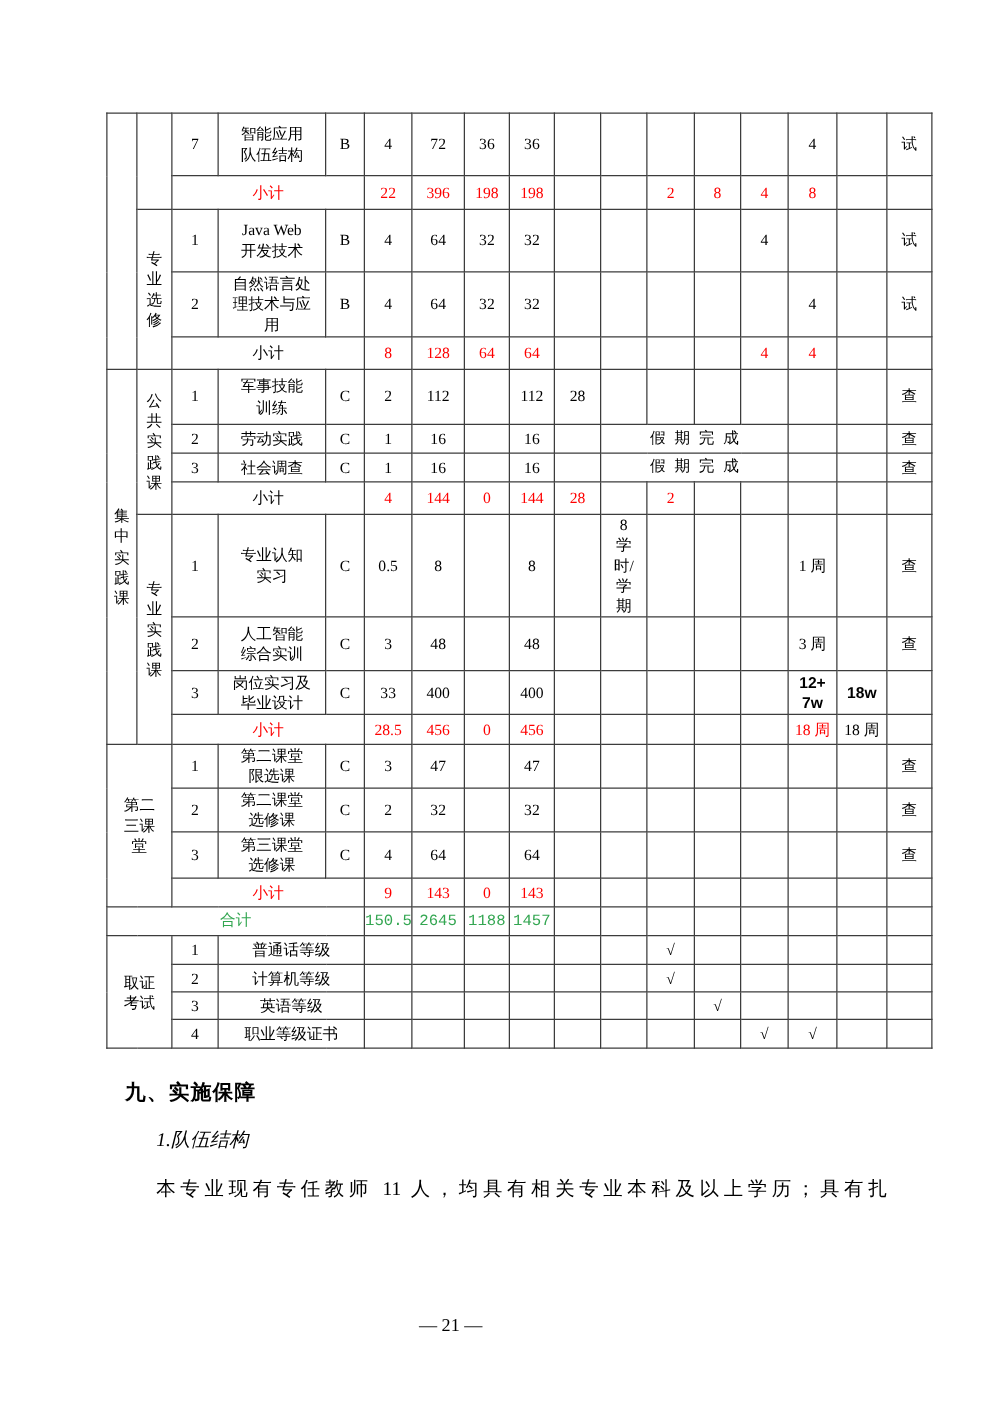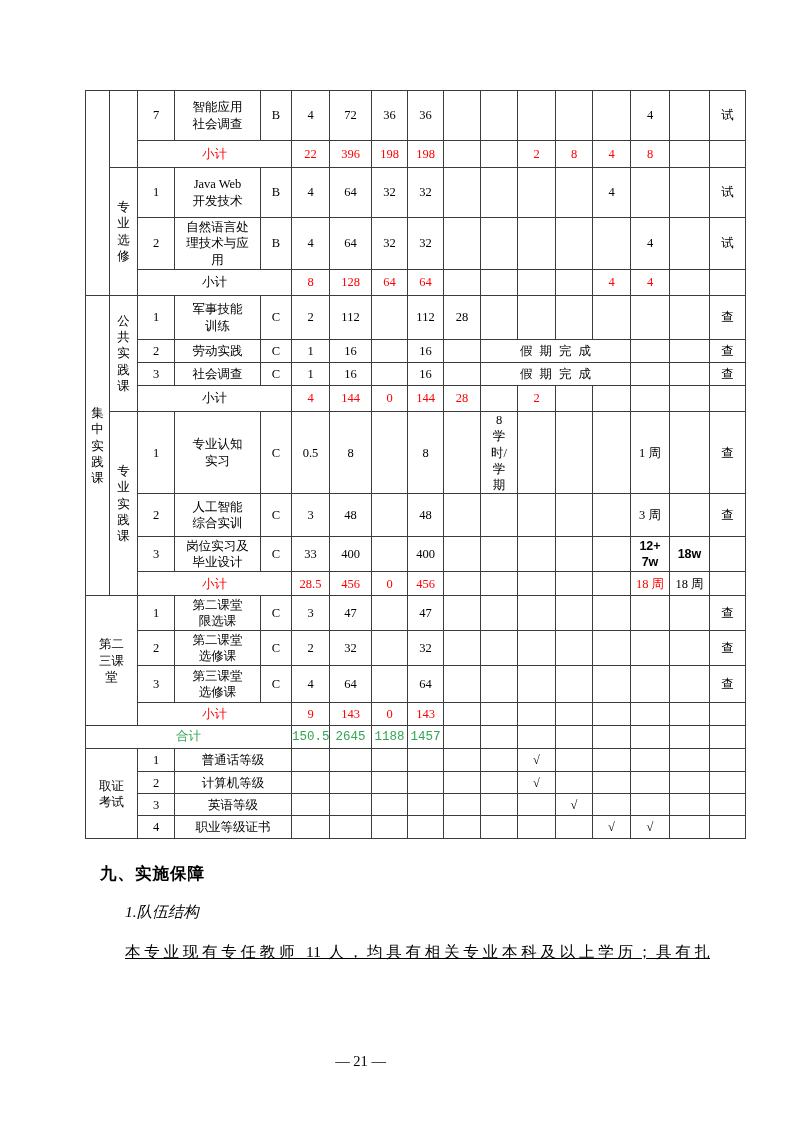--- a/index.html
+++ b/index.html
@@ -17,33 +17,33 @@
     border:1px solid #3c3c3c;text-align:center;vertical-align:middle;
     white-space:pre-line;font-size:12.5px;line-height:1.3;padding:0;overflow:hidden;
   }
   td.numcell{font-size:13px;}
   td.left{text-align:left;padding-left:5px;}
   td.vlabel{font-size:12px;line-height:1.35;}
   td.red, span.red{color:#fe0000;}
   td.green{color:#33a651;font-family:Liberation Mono, monospace;}
   td.small{font-size:9.5px;line-height:1.25;}
   td.sans{font-family:"Liberation Sans","DejaVu Sans",sans-serif;font-size:11px;font-weight:600;line-height:1.15;}
-  td.hol{letter-spacing:7px;text-indent:7px;font-size:12.5px;}
+  td.hol{letter-spacing:7px;text-indent:7px;font-size:12.5px;font-family:Liberation Mono, monospace;}
   td.stimes{font-size:11px;line-height:1.25;}
   td.exam{font-size:12px;}
   td.check{font-size:12.5px;}
 
   .textblock{margin:24px 83px 0 85px;}
   .h1{font-family:"Liberation Sans","DejaVu Sans",sans-serif;font-weight:bold;font-size:16.5px;
       margin:0 0 0 15px;letter-spacing:1px;}
   .h2{font-family:"Liberation Sans","DejaVu Sans",sans-serif;font-weight:bold;font-size:15.5px;
       margin:19px 0 0 48px;letter-spacing:1px;}
   .h3{font-size:15.5px;margin:17px 0 0 40px;font-style:italic;}
   .para{margin-top:10px;font-size:15.5px;}
-  .para-line{line-height:37px;text-align:justify;text-align-last:justify;text-decoration:underline;}
+  .para-line{line-height:37px;text-align:justify;text-align-last:justify;}
   .para-line.first{text-indent:40px;}
   .footer{position:absolute;left:0;bottom:52px;width:721px;text-align:center;font-size:14.5px;}
 </style>
 </head>
 <body>
 
 <div class="page">
 
   <table class="sched">
     <colgroup>
@@ -65,21 +65,21 @@
       <col style="width:40px">
         <col style="width:36px">
     </colgroup>
 
     <tbody>
         <tr style="height:50px">
       <td rowspan="5"></td>
       <td rowspan="2"></td>
       <td class="numcell">7</td>
       <td>智能应用
-社会调查</td>
+队伍结构</td>
       <td>B</td>
       <td class="numcell">4</td>
       <td class="numcell">72</td>
       <td class="numcell">36</td>
       <td class="numcell">36</td>
       <td></td>
       <td></td>
       <td></td>
       <td></td>
       <td></td>

